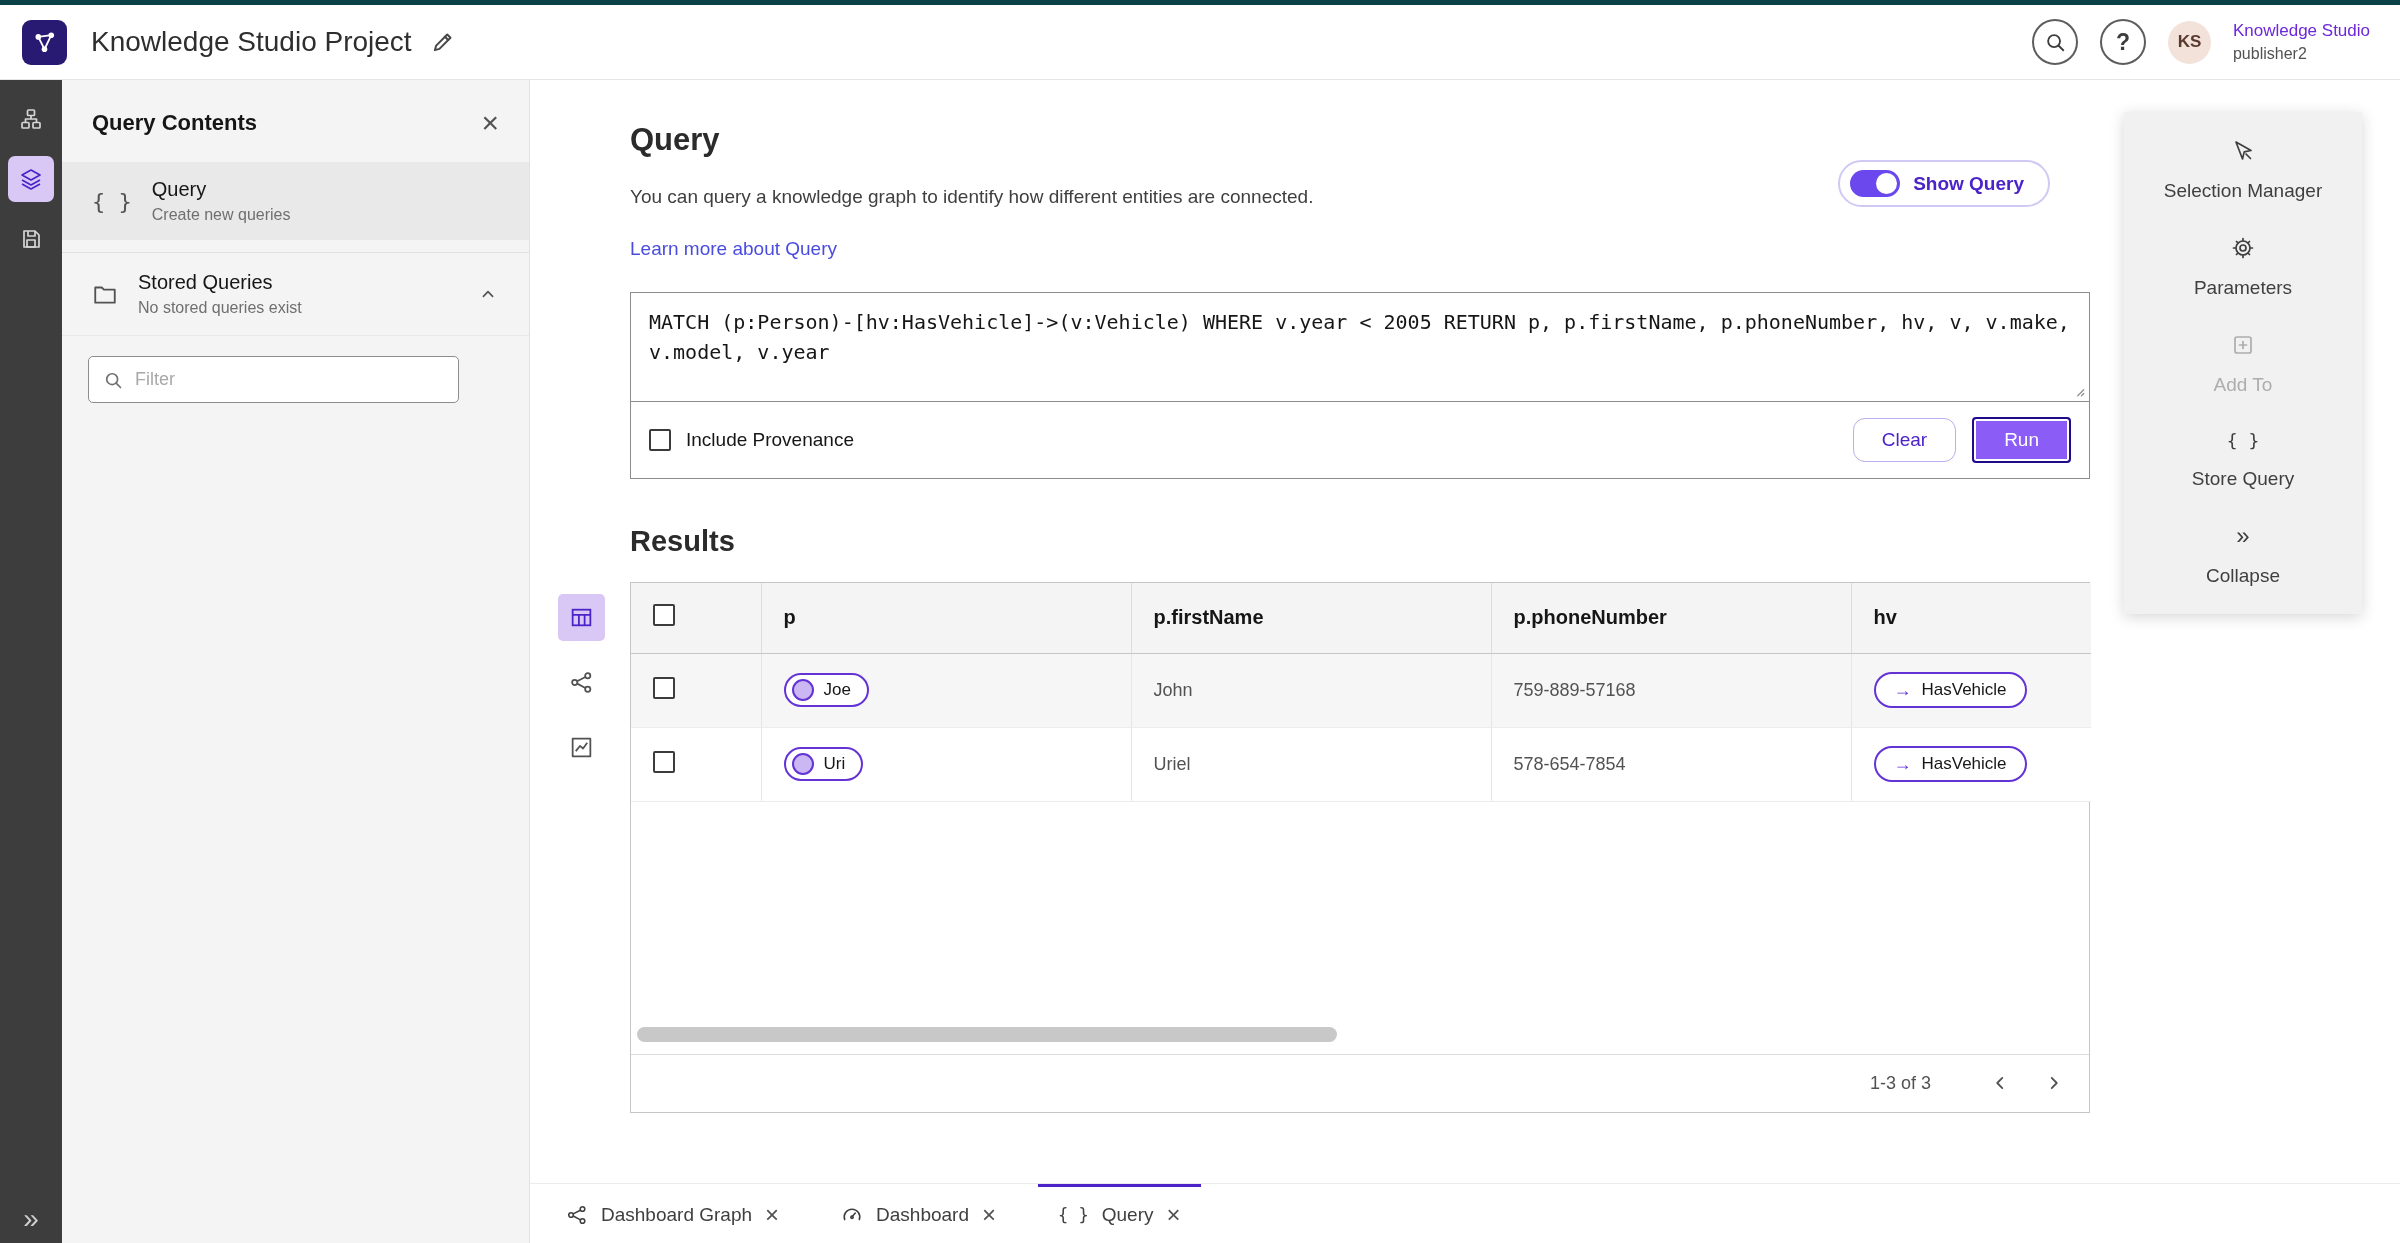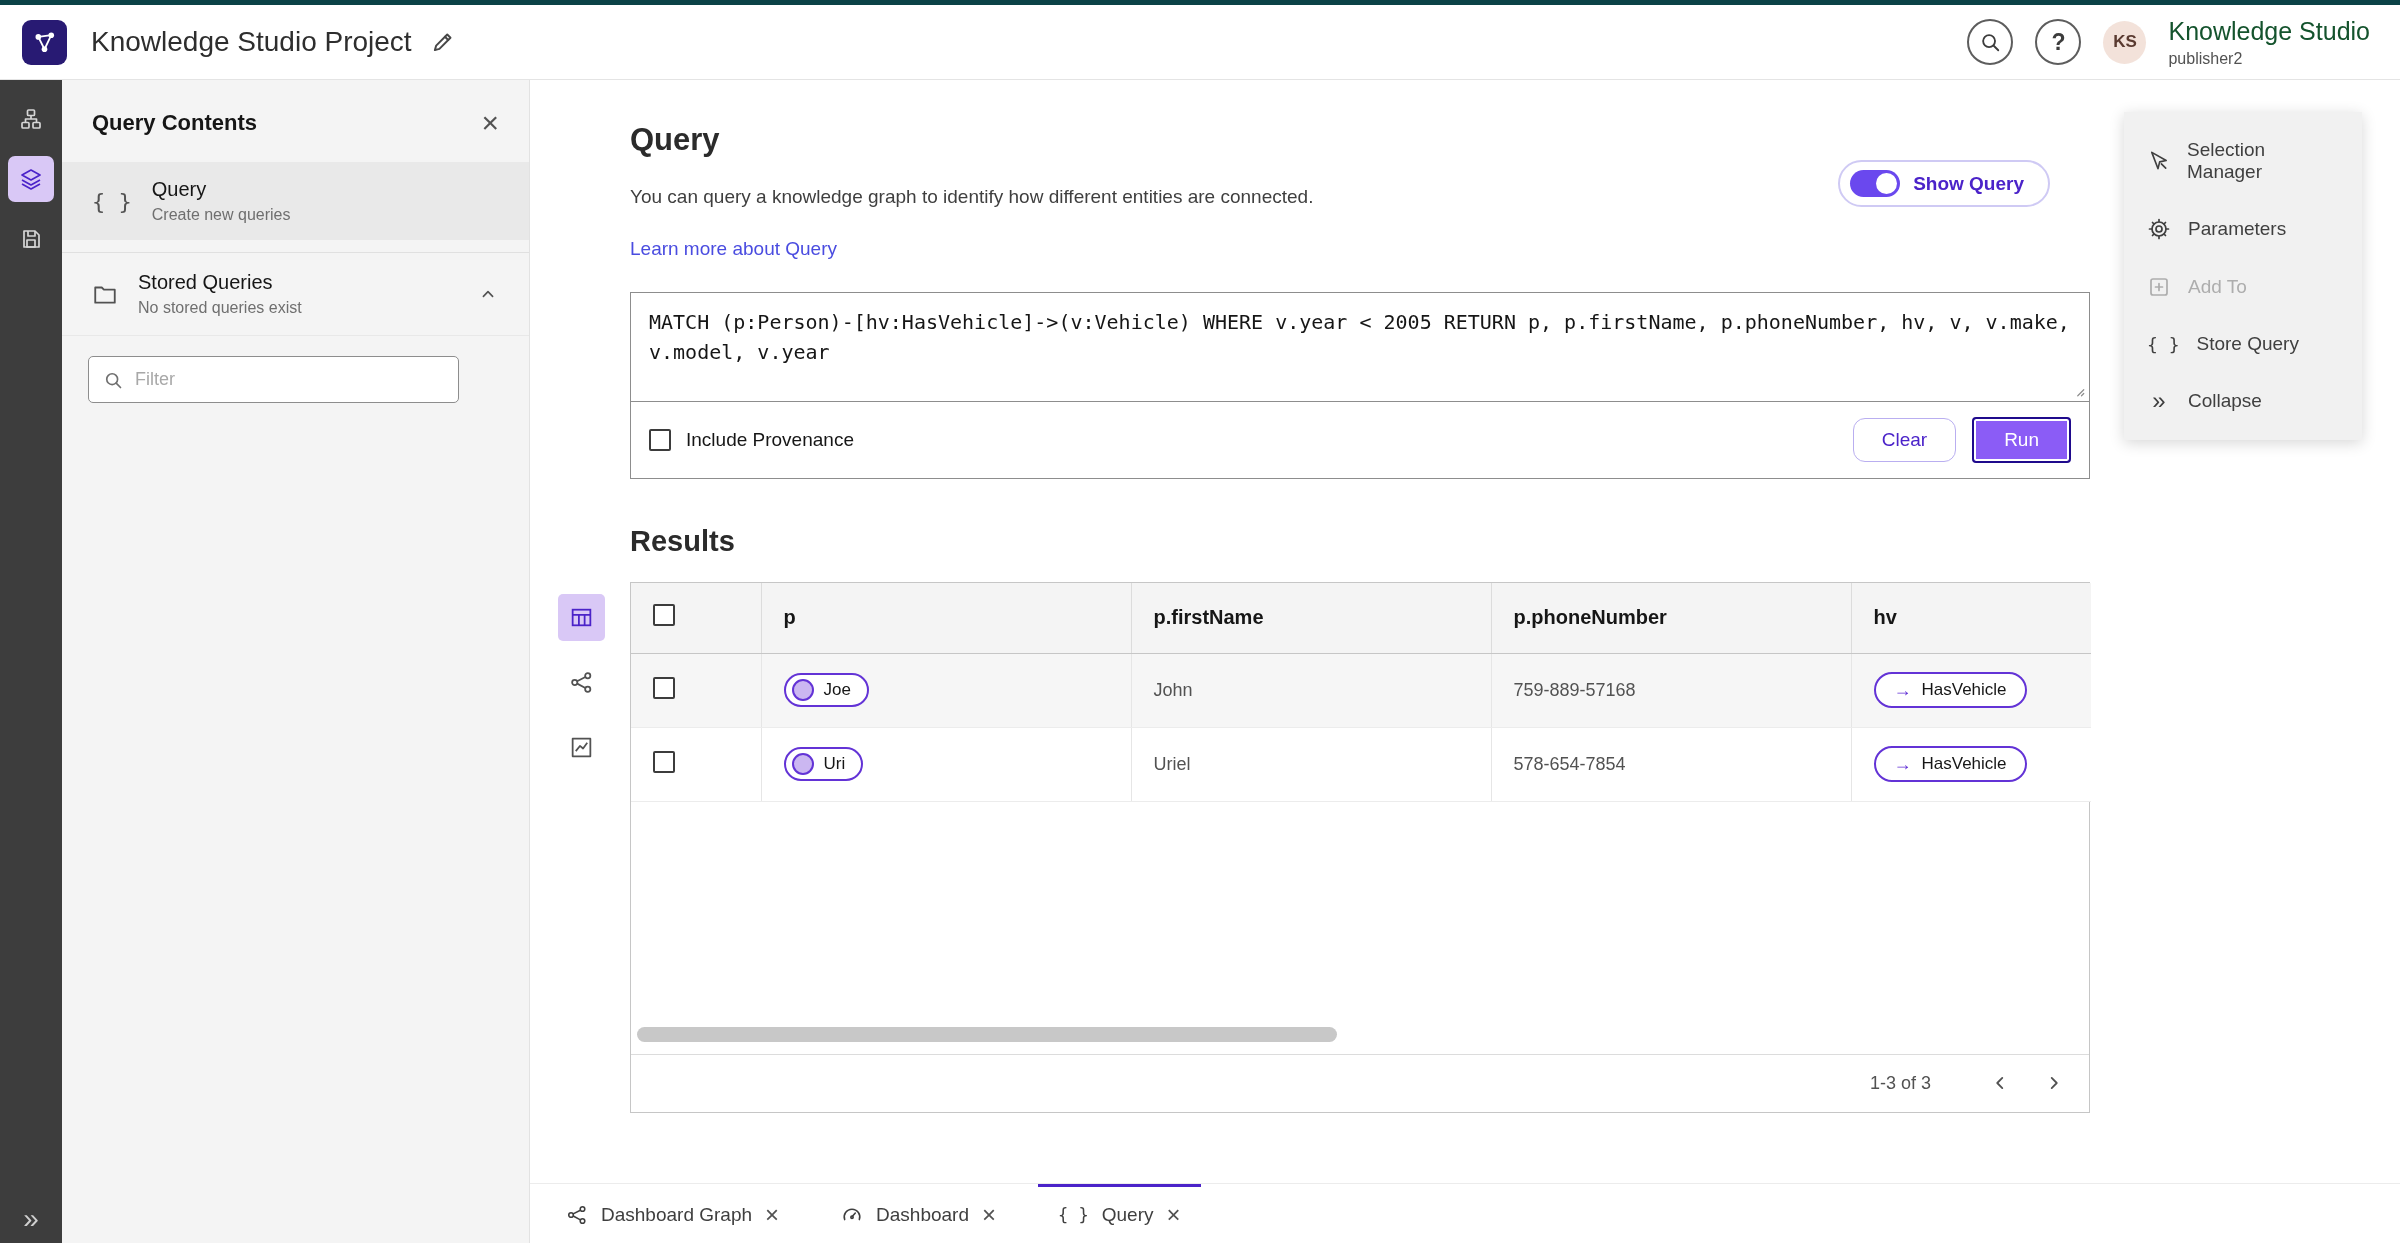--- a/index.html
+++ b/index.html
@@ -27,21 +27,21 @@
   .ring-btn {
     width:46px; height:46px; border-radius:50%; border:2px solid #5d5d5d;
     display:grid; place-items:center; color:#3c3c3c;
   }
   .help-glyph { font-size:23px; font-weight:700; color:#3c3c3c; line-height:1; }
   .avatar {
     width:43px; height:43px; border-radius:50%; background:#f3e2da; color:#5a3a30;
     display:grid; place-items:center; font-size:17px; font-weight:700;
   }
   .acct { line-height:1.2; }
-  .acct-name { font-size:25px; color:#14532d; }
+  .acct-name { font-size:17px; color:#6d28d9; }
   .acct-user { font-size:16px; color:#525252; margin-top:3px; }
 
   
   .rail {
     position:absolute; top:80px; left:0; bottom:0; width:62px; background:#3d3d3d;
     display:flex; flex-direction:column; align-items:center; padding-top:16px; gap:14px;
   }
   .rail-btn { width:46px; height:46px; border-radius:7px; display:grid; place-items:center; color:#d6d6d6; }
   .rail-btn.selected { background:#d9c8f6; color:#4b23c9; }
   .rail-expand {
@@ -153,21 +153,21 @@
     justify-content:flex-end; gap:12px; padding:0 14px; font-size:18px; color:#525252;
   }
   .range { margin-right:36px; }
   .pg-btn { width:42px; height:42px; display:grid; place-items:center; color:#525252; }
 
   
   .right-menu {
     position:absolute; top:112px; right:38px; width:238px; background:#f1f1f1;
     box-shadow:0 3px 14px rgba(0,0,0,.16); padding:10px 0;
   }
-  .rm-item { display:flex; align-items:center; gap:17px; padding:17px 23px; font-size:19px; color:#3f3f3f; cursor:pointer; }
+  .rm-item { display:flex; align-items:center; gap:17px; padding:17px 23px; font-size:19px; color:#3f3f3f; cursor:pointer;flex-direction:column; }
   .rm-item .braces { font-size:18px; color:inherit; }
   .rm-item.disabled { color:#adadad; cursor:default; }
   .rm-glyph { font-size:24px; line-height:1; color:inherit; width:24px; text-align:center; }
 
   
   .tab-bar {
     position:absolute; left:530px; right:0; bottom:0; height:60px; background:#fff;
     border-top:1px solid #ececec; display:flex; align-items:stretch; padding-left:16px;
   }
   .tab {

